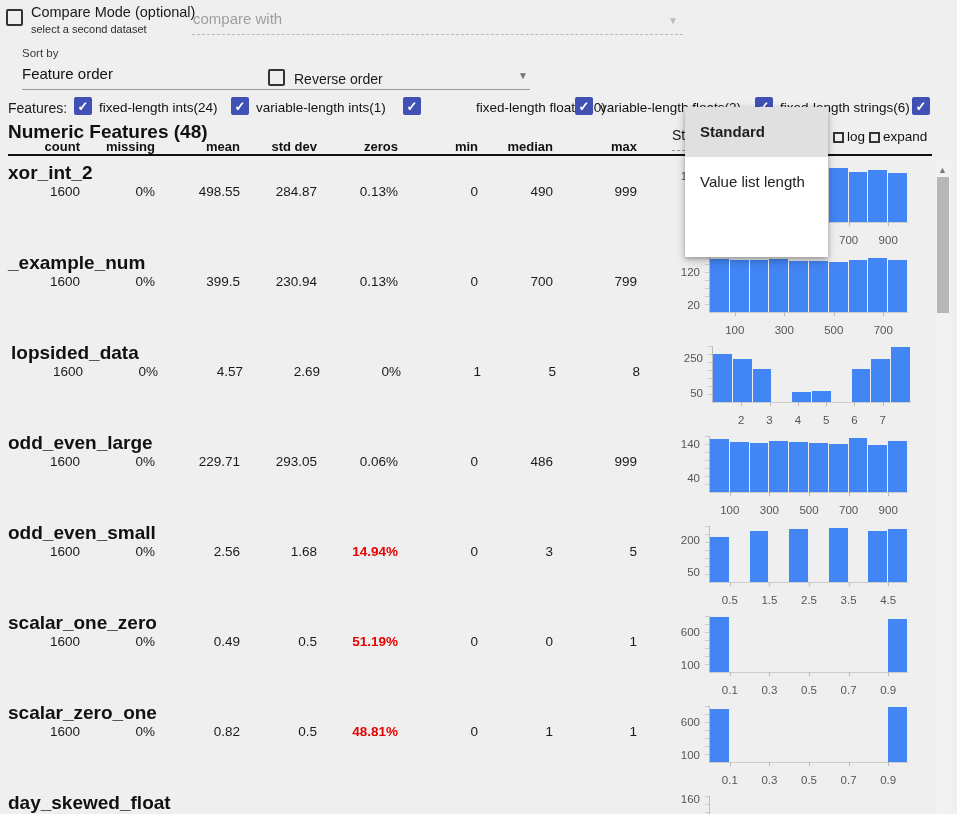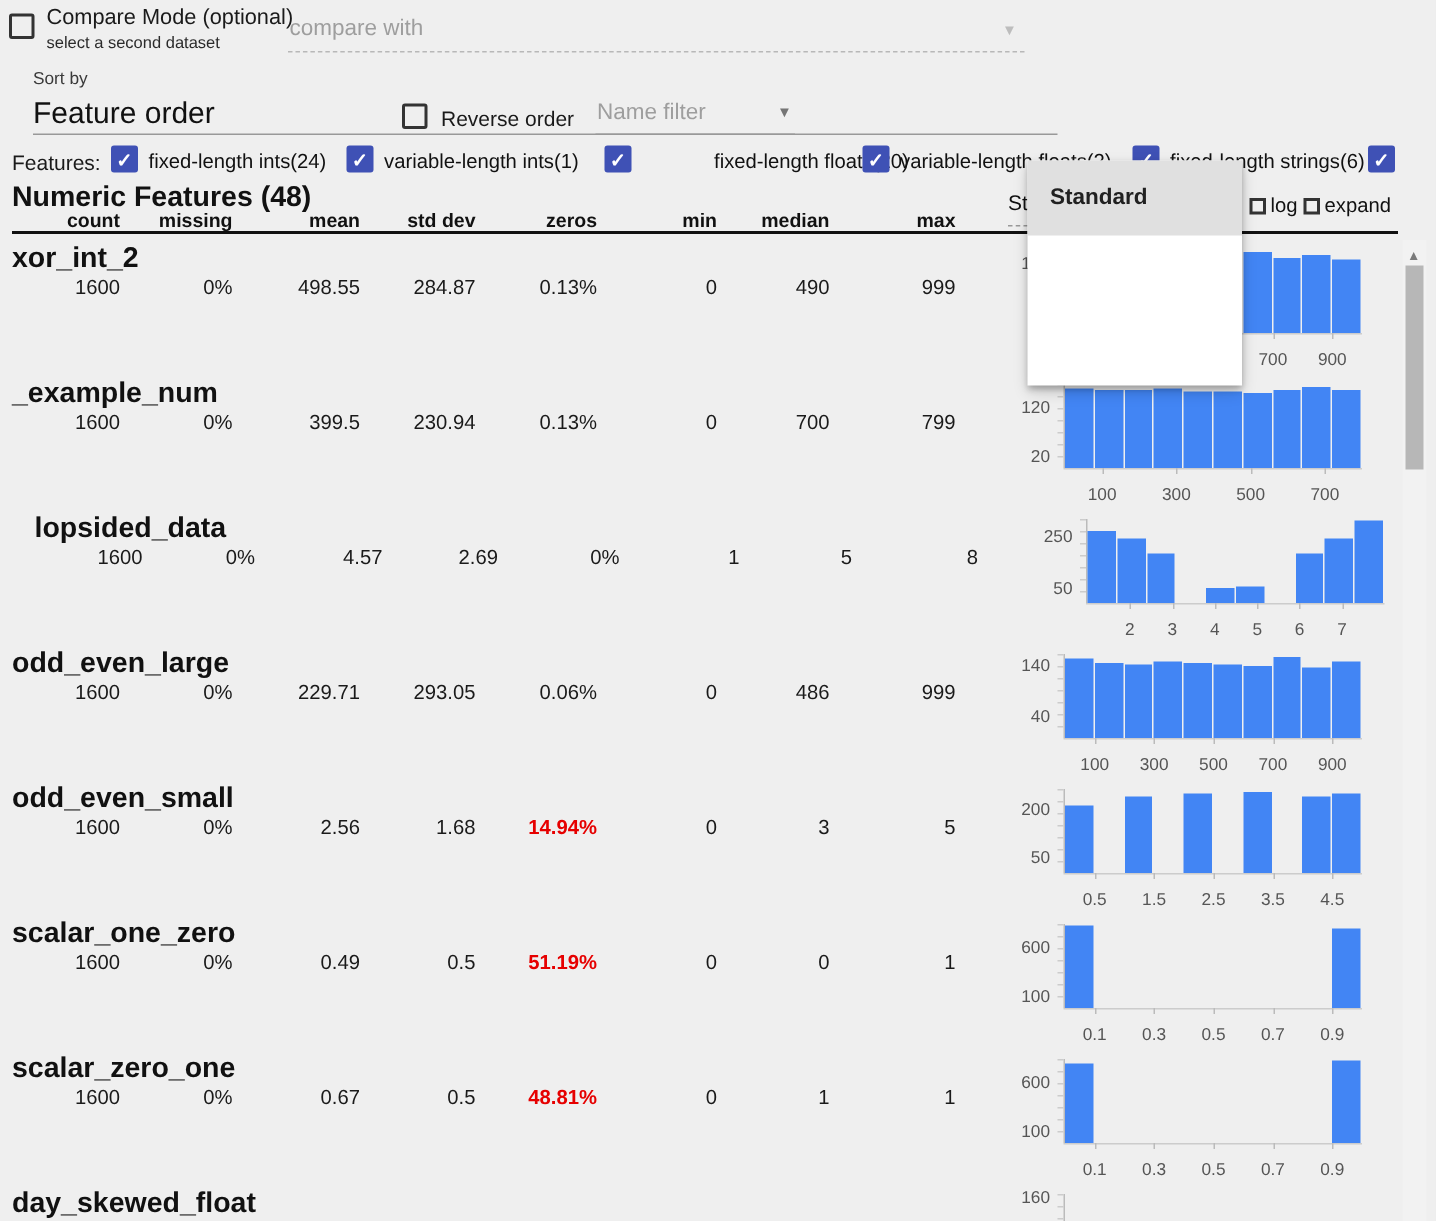--- a/index.html
+++ b/index.html
@@ -36,28 +36,25 @@
   <div class="abs cbx" style="left:6px;top:9px;"></div>
   <div class="abs lbl" style="left:31px;top:4px;font-size:14.5px;">Compare Mode (optional)</div>
   <div class="abs sub" style="left:31px;top:23px;">select a second dataset</div>
   <div class="abs underline-dashed" style="left:192px;top:8px;width:491px;height:26px;">
     <span class="ph" style="position:absolute;left:1px;top:2px;">compare with</span>
     <span class="arrow" style="position:absolute;left:476px;top:7px;color:#bdbdbd;">▼</span>
   </div>
 
   <div class="abs sub" style="left:22px;top:47px;color:#3a3a3a;font-size:11.5px;">Sort by</div>
   <div class="abs underline-solid" style="left:22px;top:62px;width:508px;height:27px;">
-    <span style="position:absolute;left:0;top:3px;font-size:20px;color:#111;">Feature order</span>
+    <span style="position:absolute;left:0;top:3px;font-size:15px;color:#111;">Feature order</span>
     <span class="arrow" style="position:absolute;left:496px;top:8px;color:#757575;">▼</span>
   </div>
   <div class="abs cbx" style="left:268px;top:69px;"></div>
   <div class="abs lbl" style="left:294px;top:71px;">Reverse order</div>
-  <div class="abs underline-solid" style="left:397px;top:62px;width:308px;height:27px;">
-    <span class="ph" style="position:absolute;left:1px;top:4px;">Name filter</span>
-  </div>
 
   <div class="abs lbl" style="left:8px;top:100px;">Features:</div>
   <div id="features-row">
       <div class="abs cbx-blue" style="left: 74px; top: 97px; position: absolute;">
         <div style="position: absolute;">✓</div>
       </div>
       <div class="abs" style="left: 99px; top: 99.5px; font-size: 13.5px; color: rgb(17, 17, 17); white-space: nowrap; position: absolute;">fixed-length ints(24)</div>
       <div class="abs cbx-blue" style="left: 231px; top: 97px; position: absolute;">
         <div style="position: absolute;">✓</div>
       </div>
@@ -180,21 +177,21 @@
           <div style="left: 734.75px; top: 64px; width: 1px; height: 4px; background: rgb(187, 187, 187); position: absolute;"></div>
           <div class="xtick" style="left: 734.75px; top: 76px; position: absolute;">100</div>
           <div style="left: 784.25px; top: 64px; width: 1px; height: 4px; background: rgb(187, 187, 187); position: absolute;"></div>
           <div class="xtick" style="left: 784.25px; top: 76px; position: absolute;">300</div>
           <div style="left: 833.75px; top: 64px; width: 1px; height: 4px; background: rgb(187, 187, 187); position: absolute;"></div>
           <div class="xtick" style="left: 833.75px; top: 76px; position: absolute;">500</div>
           <div style="left: 883.25px; top: 64px; width: 1px; height: 4px; background: rgb(187, 187, 187); position: absolute;"></div>
           <div class="xtick" style="left: 883.25px; top: 76px; position: absolute;">700</div>
         </div>
       </div>
-      <div style="left: 15px; top: 338px; width: 772px; height: 90px; position: absolute;">
+      <div style="left: 3px; top: 338px; width: 772px; height: 90px; position: absolute;">
         <div class="feature-name" style="left: 8px; top: 4px; position: absolute;">lopsided_data</div>
         <div class="stat" style="left: 0px; top: 26px; position: absolute;">1600</div>
         <div class="stat" style="left: 75px; top: 26px; position: absolute;">0%</div>
         <div class="stat" style="left: 160px; top: 26px; position: absolute;">4.57</div>
         <div class="stat" style="left: 237px; top: 26px; position: absolute;">2.69</div>
         <div class="stat" style="left: 318px; top: 26px; position: absolute;">0%</div>
         <div class="stat" style="left: 398px; top: 26px; position: absolute;">1</div>
         <div class="stat" style="left: 473px; top: 26px; position: absolute;">5</div>
         <div class="stat" style="left: 557px; top: 26px; position: absolute;">8</div>
         <div style="left: 0px; top: 0px; width: 957px; height: 90px; position: absolute;">
@@ -348,21 +345,21 @@
           <div style="left: 848.6px; top: 64px; width: 1px; height: 4px; background: rgb(187, 187, 187); position: absolute;"></div>
           <div class="xtick" style="left: 848.6px; top: 76px; position: absolute;">0.7</div>
           <div style="left: 888.2px; top: 64px; width: 1px; height: 4px; background: rgb(187, 187, 187); position: absolute;"></div>
           <div class="xtick" style="left: 888.2px; top: 76px; position: absolute;">0.9</div>
         </div>
       </div>
       <div style="left: 0px; top: 698px; width: 957px; height: 90px; position: absolute;">
         <div class="feature-name" style="left: 8px; top: 4px; position: absolute;">scalar_zero_one</div>
         <div class="stat" style="left: 0px; top: 26px; position: absolute;">1600</div>
         <div class="stat" style="left: 75px; top: 26px; position: absolute;">0%</div>
-        <div class="stat" style="left: 160px; top: 26px; position: absolute;">0.67</div>
+        <div class="stat" style="left: 160px; top: 26px; position: absolute;">0.82</div>
         <div class="stat" style="left: 237px; top: 26px; position: absolute;">0.5</div>
         <div class="stat alert" style="left: 318px; top: 26px; position: absolute;">48.81%</div>
         <div class="stat" style="left: 398px; top: 26px; position: absolute;">0</div>
         <div class="stat" style="left: 473px; top: 26px; position: absolute;">1</div>
         <div class="stat" style="left: 557px; top: 26px; position: absolute;">1</div>
         <div style="left: 0px; top: 0px; width: 957px; height: 90px; position: absolute;">
           <div style="left: 709px; top: 8px; width: 1px; height: 56px; background: rgb(187, 187, 187); position: absolute;"></div>
           <div style="left: 705px; top: 8px; width: 4px; height: 1px; background: rgb(204, 204, 204); position: absolute;"></div>
           <div style="left: 705px; top: 16px; width: 4px; height: 1px; background: rgb(204, 204, 204); position: absolute;"></div>
           <div style="left: 705px; top: 24px; width: 4px; height: 1px; background: rgb(204, 204, 204); position: absolute;"></div>
@@ -394,19 +391,20 @@
           <div style="left: 705px; top: 8px; width: 4px; height: 1px; background: rgb(204, 204, 204); position: absolute;"></div>
           <div style="left: 705px; top: 16px; width: 4px; height: 1px; background: rgb(204, 204, 204); position: absolute;"></div>
           <div style="left: 705px; top: 24px; width: 4px; height: 1px; background: rgb(204, 204, 204); position: absolute;"></div>
           <div class="ytick" style="left: 666px; top: 5.29412px; position: absolute;">160</div>
         </div>
       </div>
     </div>
 
   <div class="abs menu" style="left:685px;top:107px;width:143px;height:150px;z-index:50;">
       <div class="menu-item sel">Standard</div>
+      <div class="menu-item">Value list length</div>
     </div>
 
   <div class="abs" style="left:935px;top:160px;width:16px;height:654px;background:#f2f2f2;z-index:40;">
     <div style="position:absolute;left:3px;top:5px;font-size:9px;color:#7a7a7a;">▲</div>
     <div style="position:absolute;left:2px;top:17px;width:12px;height:136px;background:#b7b7b7;"></div>
   </div>
 </div>
 
 </body></html>

